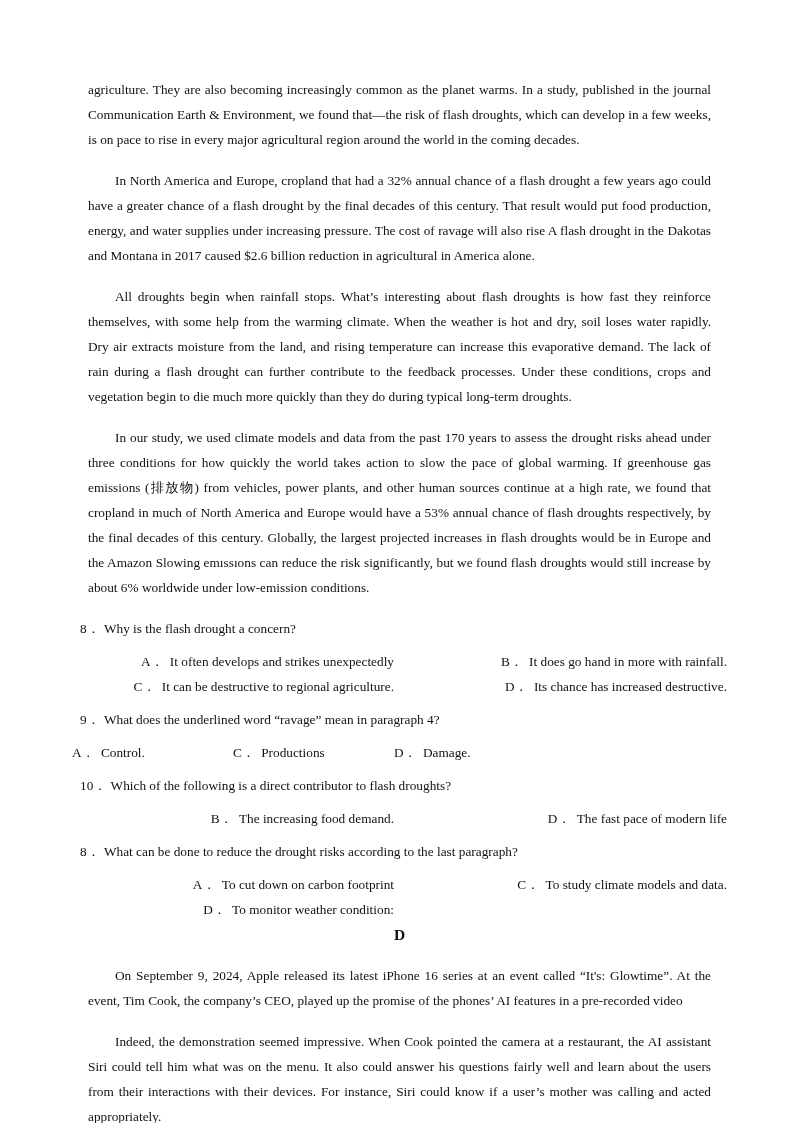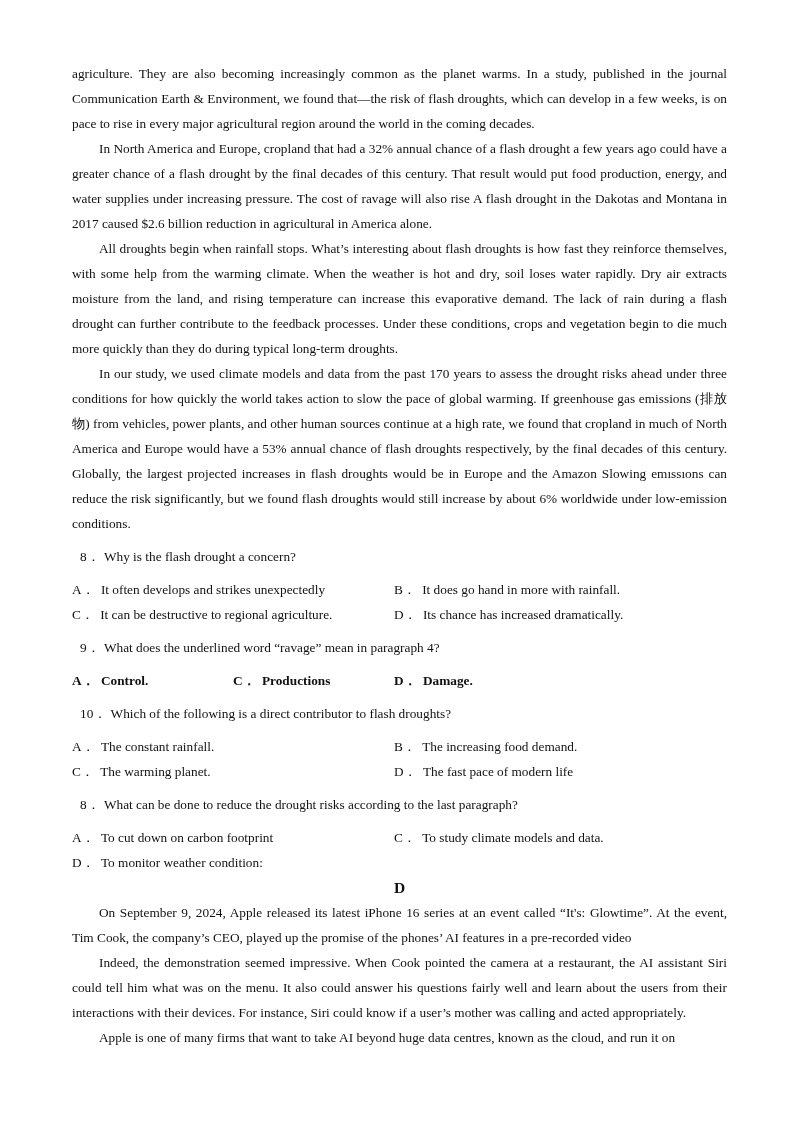--- a/index.html
+++ b/index.html
@@ -16,46 +16,46 @@
       color: #111111;
       font-size: 13.3px;
     }
     .page {
       position: absolute;
       left: 72px;
       top: 61px;
       width: 655px;
     }
     p.para {
-      margin: 0;
+      margin: 16px;
       text-align: justify;
       line-height: 25px;
       text-indent: 27px;
     }
     p.para.noindent {
       text-indent: 0;
     }
     .question {
       line-height: 25px;
       margin: 8px;
     }
     .q-num {
       display: inline-block;
       margin-right: 4px;
     }
     .options-2col {
       display: grid;
       grid-template-columns: 322px 333px;
       line-height: 25px;
+      text-align: right;
     }
     .options-4col {
       display: grid;
       grid-template-columns: 161px 161px 161px 172px;
       line-height: 25px;
-      font-weight: bold;
     }
     .opt-letter {
       display: inline-block;
       margin-right: 6px;
     }
     .section-head {
       text-align: center;
       font-weight: bold;
       line-height: 25px;
       margin: 0;
@@ -74,43 +74,41 @@
   </section>
 
   <section>
     <div class="question">
       <span class="q-num">8．</span><span>Why is the flash drought a concern?</span>
     </div>
     <div class="options-2col">
       <div><span class="opt-letter">A．</span><span>It often develops and strikes unexpectedly</span></div>
       <div><span class="opt-letter">B．</span><span>It does go hand in more with rainfall.</span></div>
       <div><span class="opt-letter">C．</span><span>It can be destructive to regional agriculture.</span></div>
-      <div><span class="opt-letter">D．</span><span>Its chance has increased dramatically.</span></div>
+      <div><span class="opt-letter">D．</span><span>Its chance has increased destructive.</span></div>
     </div>
   </section>
 
   <section>
     <div class="question">
       <span class="q-num">9．</span><span>What does the underlined word “ravage” mean in paragraph 4?</span>
     </div>
     <div class="options-4col">
       <div><span class="opt-letter">A．</span><span>Control.</span></div>
       <div><span class="opt-letter">C．</span><span>Productions</span></div>
       <div><span class="opt-letter">D．</span><span>Damage.</span></div>
     </div>
   </section>
 
   <section>
     <div class="question">
       <span class="q-num">10．</span><span>Which of the following is a direct contributor to flash droughts?</span>
     </div>
     <div class="options-2col">
-      <div><span class="opt-letter">A．</span><span>The constant rainfall.</span></div>
       <div><span class="opt-letter">B．</span><span>The increasing food demand.</span></div>
-      <div><span class="opt-letter">C．</span><span>The warming planet.</span></div>
       <div><span class="opt-letter">D．</span><span>The fast pace of modern life</span></div>
     </div>
   </section>
 
   <section>
     <div class="question">
       <span class="q-num">8．</span><span>What can be done to reduce the drought risks according to the last paragraph?</span>
     </div>
     <div class="options-2col">
       <div><span class="opt-letter">A．</span><span>To cut down on carbon footprint</span></div>

